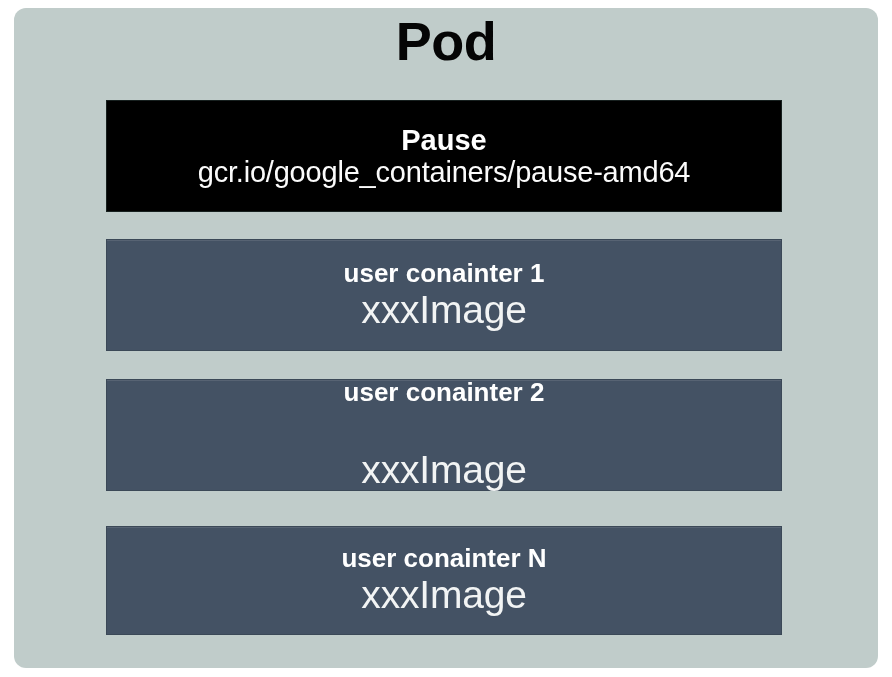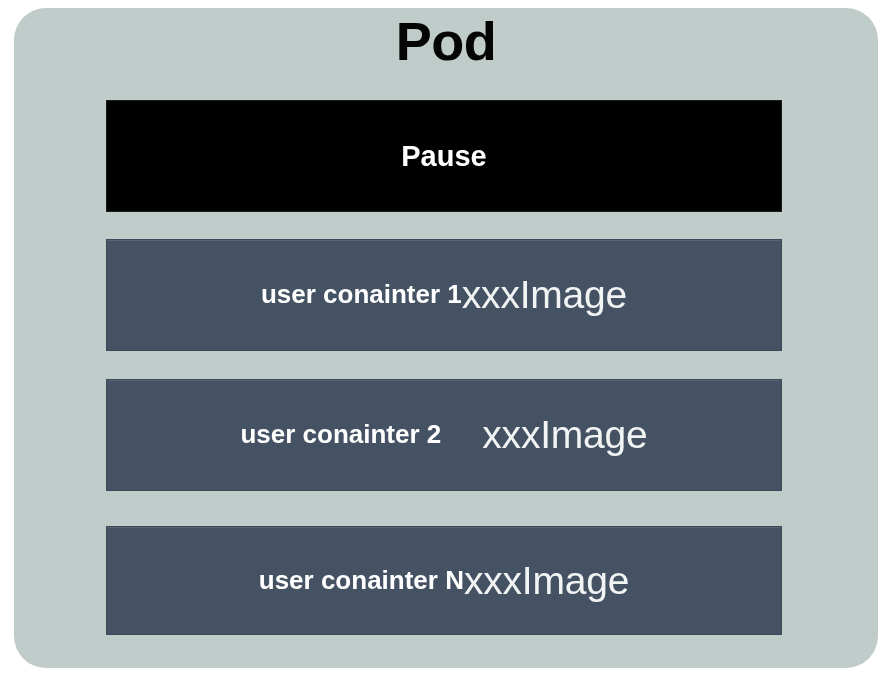--- a/index.html
+++ b/index.html
@@ -23,21 +23,21 @@
   }
 
   
   .pod {
     position: absolute;
     left: 14px;
     top: 8px;
     width: 864px;
     height: 660px;
     background: #c0ccca;
-    border-radius: 32px;
+    border-radius: 12px;
     box-sizing: border-box;
   }
 
   .pod-title {
     position: absolute;
     left: 0;
     top: 6px;
     width: 100%;
     text-align: center;
     font-size: 54px;
@@ -47,20 +47,21 @@
     letter-spacing: -0.5px;
   }
 
   
   .box {
     position: absolute;
     left: 92px;
     width: 676px;
     box-sizing: border-box;
     display: flex;
+    flex-direction: column;
     align-items: center;
     justify-content: center;
     text-align: center;
   }
 
   .box-pause {
     background: #000000;
     top: 92px;
     height: 112px;
     border: 1px solid #17201f;
@@ -104,20 +105,21 @@
 <body>
 
 <div id="canvas">
 
   <div class="pod">
 
     <div class="pod-title">Pod</div>
 
     <div class="box box-pause">
       <div class="box-title">Pause</div>
+      <div class="box-subtitle">gcr.io/google_containers/pause-amd64</div>
     </div>
 
     <div class="box box-user box-user-1">
       <div class="box-title">user conainter 1</div>
       <div class="box-subtitle">xxxImage</div>
     </div>
 
     <div class="box box-user box-user-2">
       <div class="box-title">user conainter 2</div>
       <div class="box-subtitle">xxxImage</div>

